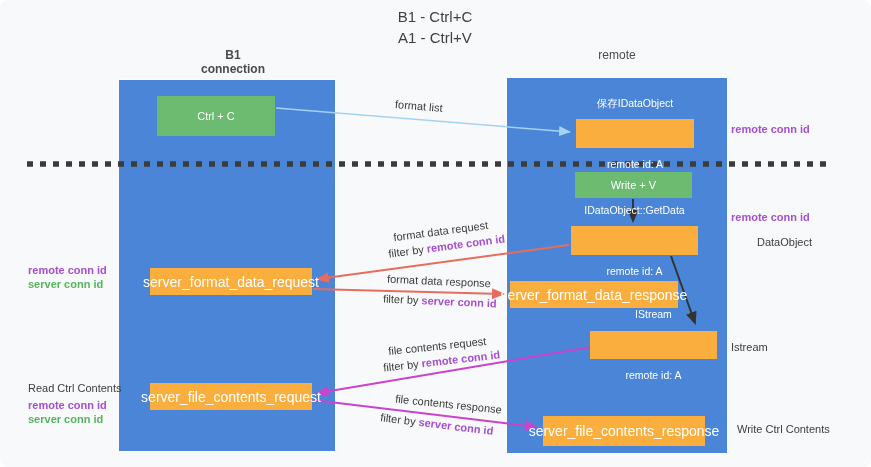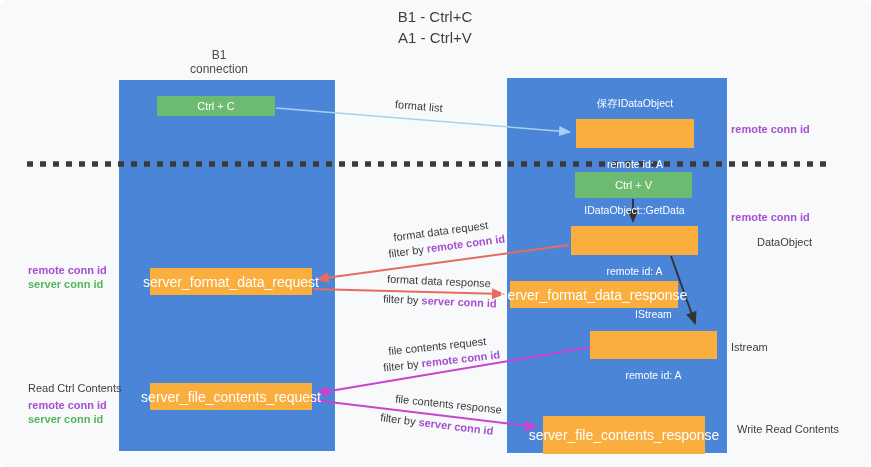--- a/index.html
+++ b/index.html
@@ -62,25 +62,26 @@
 </head>
 <body>
 
 <div id="canvas">
 
   <div class="abs title">
     <div>B1 - Ctrl+C</div>
     <div>A1 - Ctrl+V</div>
   </div>
 
-  <div class="abs col-header" style="left:119px;top:48px;">
+  <div class="abs col-header" style="left:133px;top:48px;font-weight:bold;">
     <div>B1</div>
     <div>connection</div>
   </div>
   <div class="abs col-header" style="left:517px;top:48px;">
+    <div>remote</div>
   </div>
 
   <div class="abs column" style="left:119px;top:80px;width:216px;height:371px;"></div>
   <div class="abs column" style="left:507px;top:78px;width:220px;height:375px;"></div>
 
   <svg class="overlay" width="871" height="467" viewBox="0 0 871 467">
     <defs>
       <marker id="m-lightblue" markerUnits="userSpaceOnUse" markerWidth="12" markerHeight="10" refX="11" refY="5" orient="auto">
         <path d="M0,0 L12,5 L0,10 z" class="fill-lightblue"></path>
       </marker>
@@ -105,31 +106,31 @@
 
     <line x1="569" y1="245" x2="318" y2="279" class="stroke-red" stroke-width="2" marker-end="url(#m-red)"></line>
 
     <line x1="313" y1="289" x2="503" y2="294" class="stroke-red" stroke-width="2" marker-end="url(#m-red)"></line>
 
     <line x1="591" y1="347" x2="318" y2="393" class="stroke-magenta" stroke-width="2" marker-end="url(#m-magenta)"></line>
 
     <line x1="313" y1="400" x2="536" y2="427" class="stroke-magenta" stroke-width="2" marker-end="url(#m-magenta)"></line>
   </svg>
 
-  <div class="abs node green" style="left:157px;top:96px;width:118px;height:20px;">
+  <div class="abs node green" style="left:157px;top:96px;width:118px;height:40px;">
     <span>Ctrl + C</span>
   </div>
 
   <div class="abs node orange" style="left:576px;top:119px;width:118px;height:29px;">
     <span class="l1">保存IDataObject</span>
     <span class="l2">remote id: A</span>
   </div>
 
   <div class="abs node green" style="left:575px;top:172px;width:117px;height:26px;">
-    <span>Ctrl + V</span>
+    <span>Write + V</span>
   </div>
 
   <div class="abs node orange" style="left:571px;top:226px;width:127px;height:29px;">
     <span class="l1">IDataObject::GetData</span>
     <span class="l2">remote id: A</span>
   </div>
 
   <div class="abs node orange single" style="left:150px;top:268px;width:162px;height:27px;">
     <span>server_format_data_request</span>
   </div>
@@ -140,21 +141,21 @@
 
   <div class="abs node orange" style="left:590px;top:331px;width:127px;height:28px;">
     <span class="l1">IStream</span>
     <span class="l2">remote id: A</span>
   </div>
 
   <div class="abs node orange single" style="left:150px;top:383px;width:162px;height:27px;">
     <span>server_file_contents_request</span>
   </div>
 
-  <div class="abs node orange single" style="left:543px;top:416px;width:162px;height:38px;">
+  <div class="abs node orange single" style="left:543px;top:416px;width:162px;height:30px;">
     <span>server_file_contents_response</span>
   </div>
 
   <div class="abs arrow-label" style="left:395px;top:100px;transform:rotate(5deg);">format list</div>
 
   <div class="abs arrow-label" style="left:393px;top:225px;transform:rotate(-7.5deg);">format data request</div>
   <div class="abs arrow-label" style="left:388px;top:240px;transform:rotate(-7.5deg);">
     <span>filter by </span><span class="purple-bold">remote conn id</span>
   </div>
 
@@ -170,21 +171,21 @@
 
   <div class="abs arrow-label" style="left:395px;top:398px;transform:rotate(6deg);">file contents response</div>
   <div class="abs arrow-label" style="left:380px;top:418px;transform:rotate(7deg);">
     <span>filter by </span><span class="purple-bold">server conn id</span>
   </div>
 
   <div class="abs side-label purple" style="left:731px;top:123px;">remote conn id</div>
   <div class="abs side-label purple" style="left:731px;top:211px;">remote conn id</div>
   <div class="abs side-label dark" style="left:731px;top:236px;margin-left:26px;">DataObject</div>
   <div class="abs side-label dark" style="left:731px;top:341px;">Istream</div>
-  <div class="abs side-label dark" style="left:737px;top:423px;">Write Read Contents</div>
+  <div class="abs side-label dark" style="left:737px;top:423px;">Write Ctrl Contents</div>
 
   <div class="abs side-label purple" style="left:28px;top:264px;">remote conn id</div>
   <div class="abs side-label green" style="left:28px;top:278px;">server conn id</div>
   <div class="abs side-label dark" style="left:28px;top:382px;">Read Ctrl Contents</div>
   <div class="abs side-label purple" style="left:28px;top:399px;">remote conn id</div>
   <div class="abs side-label green" style="left:28px;top:413px;">server conn id</div>
 
 </div>
 
 </body></html>

